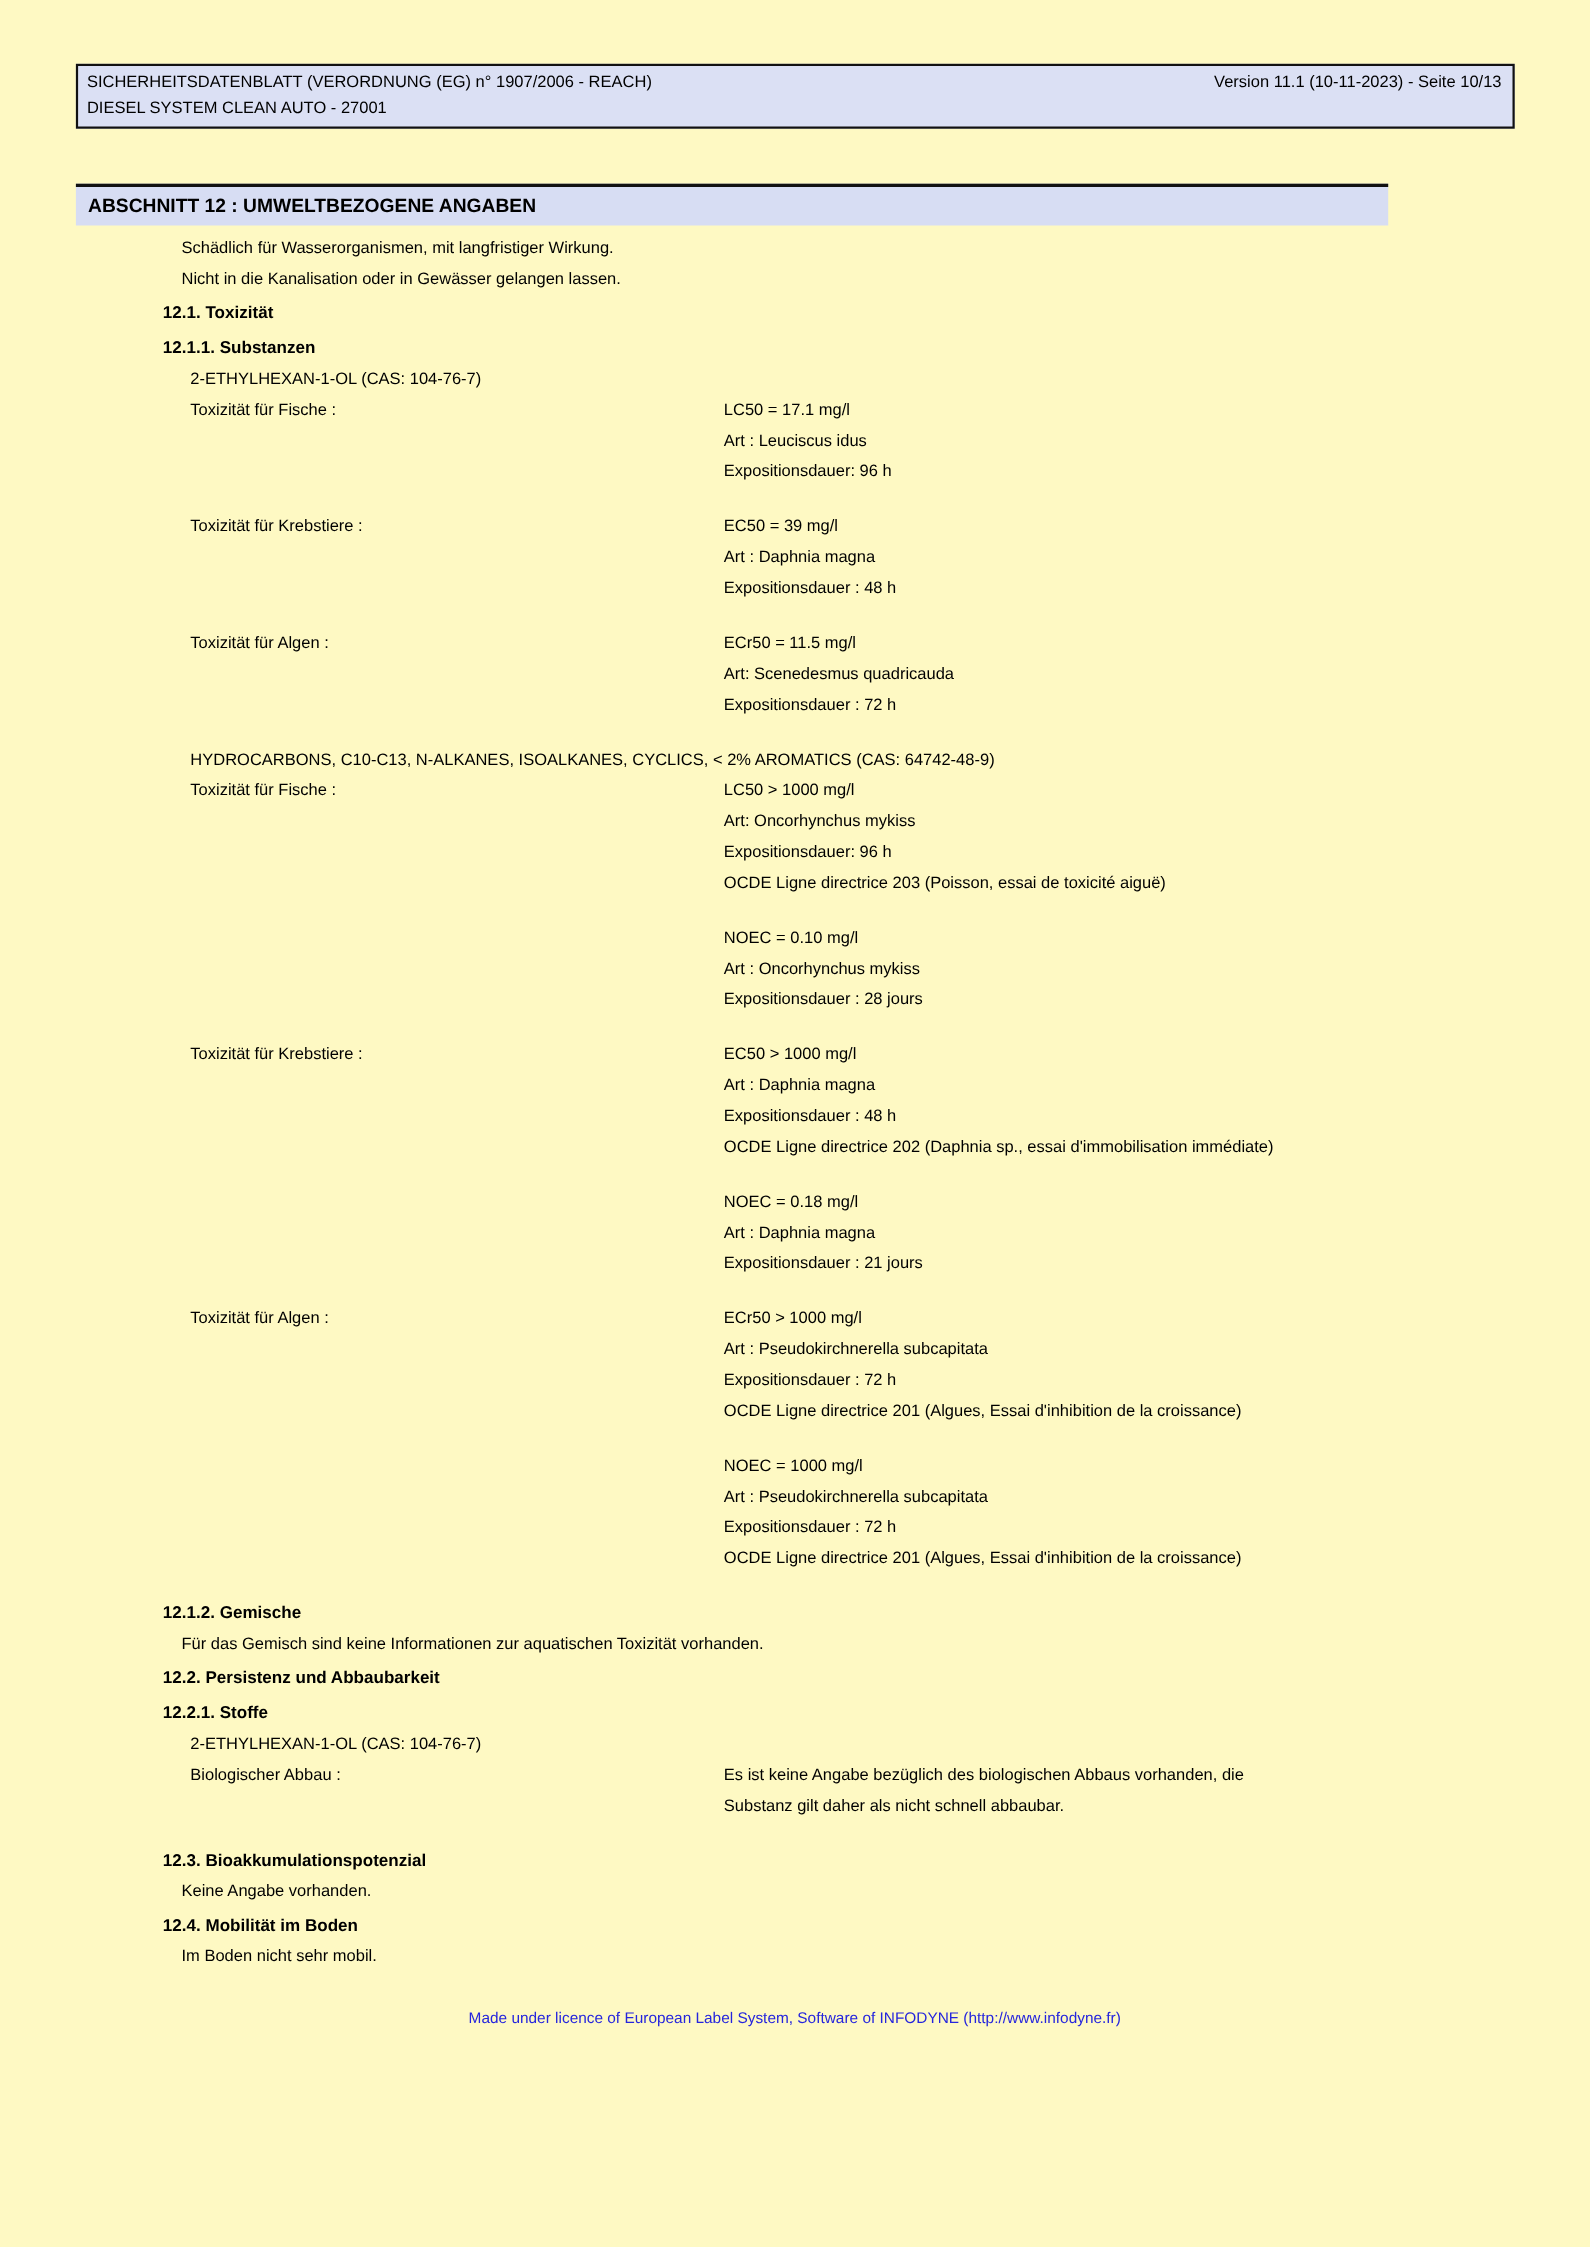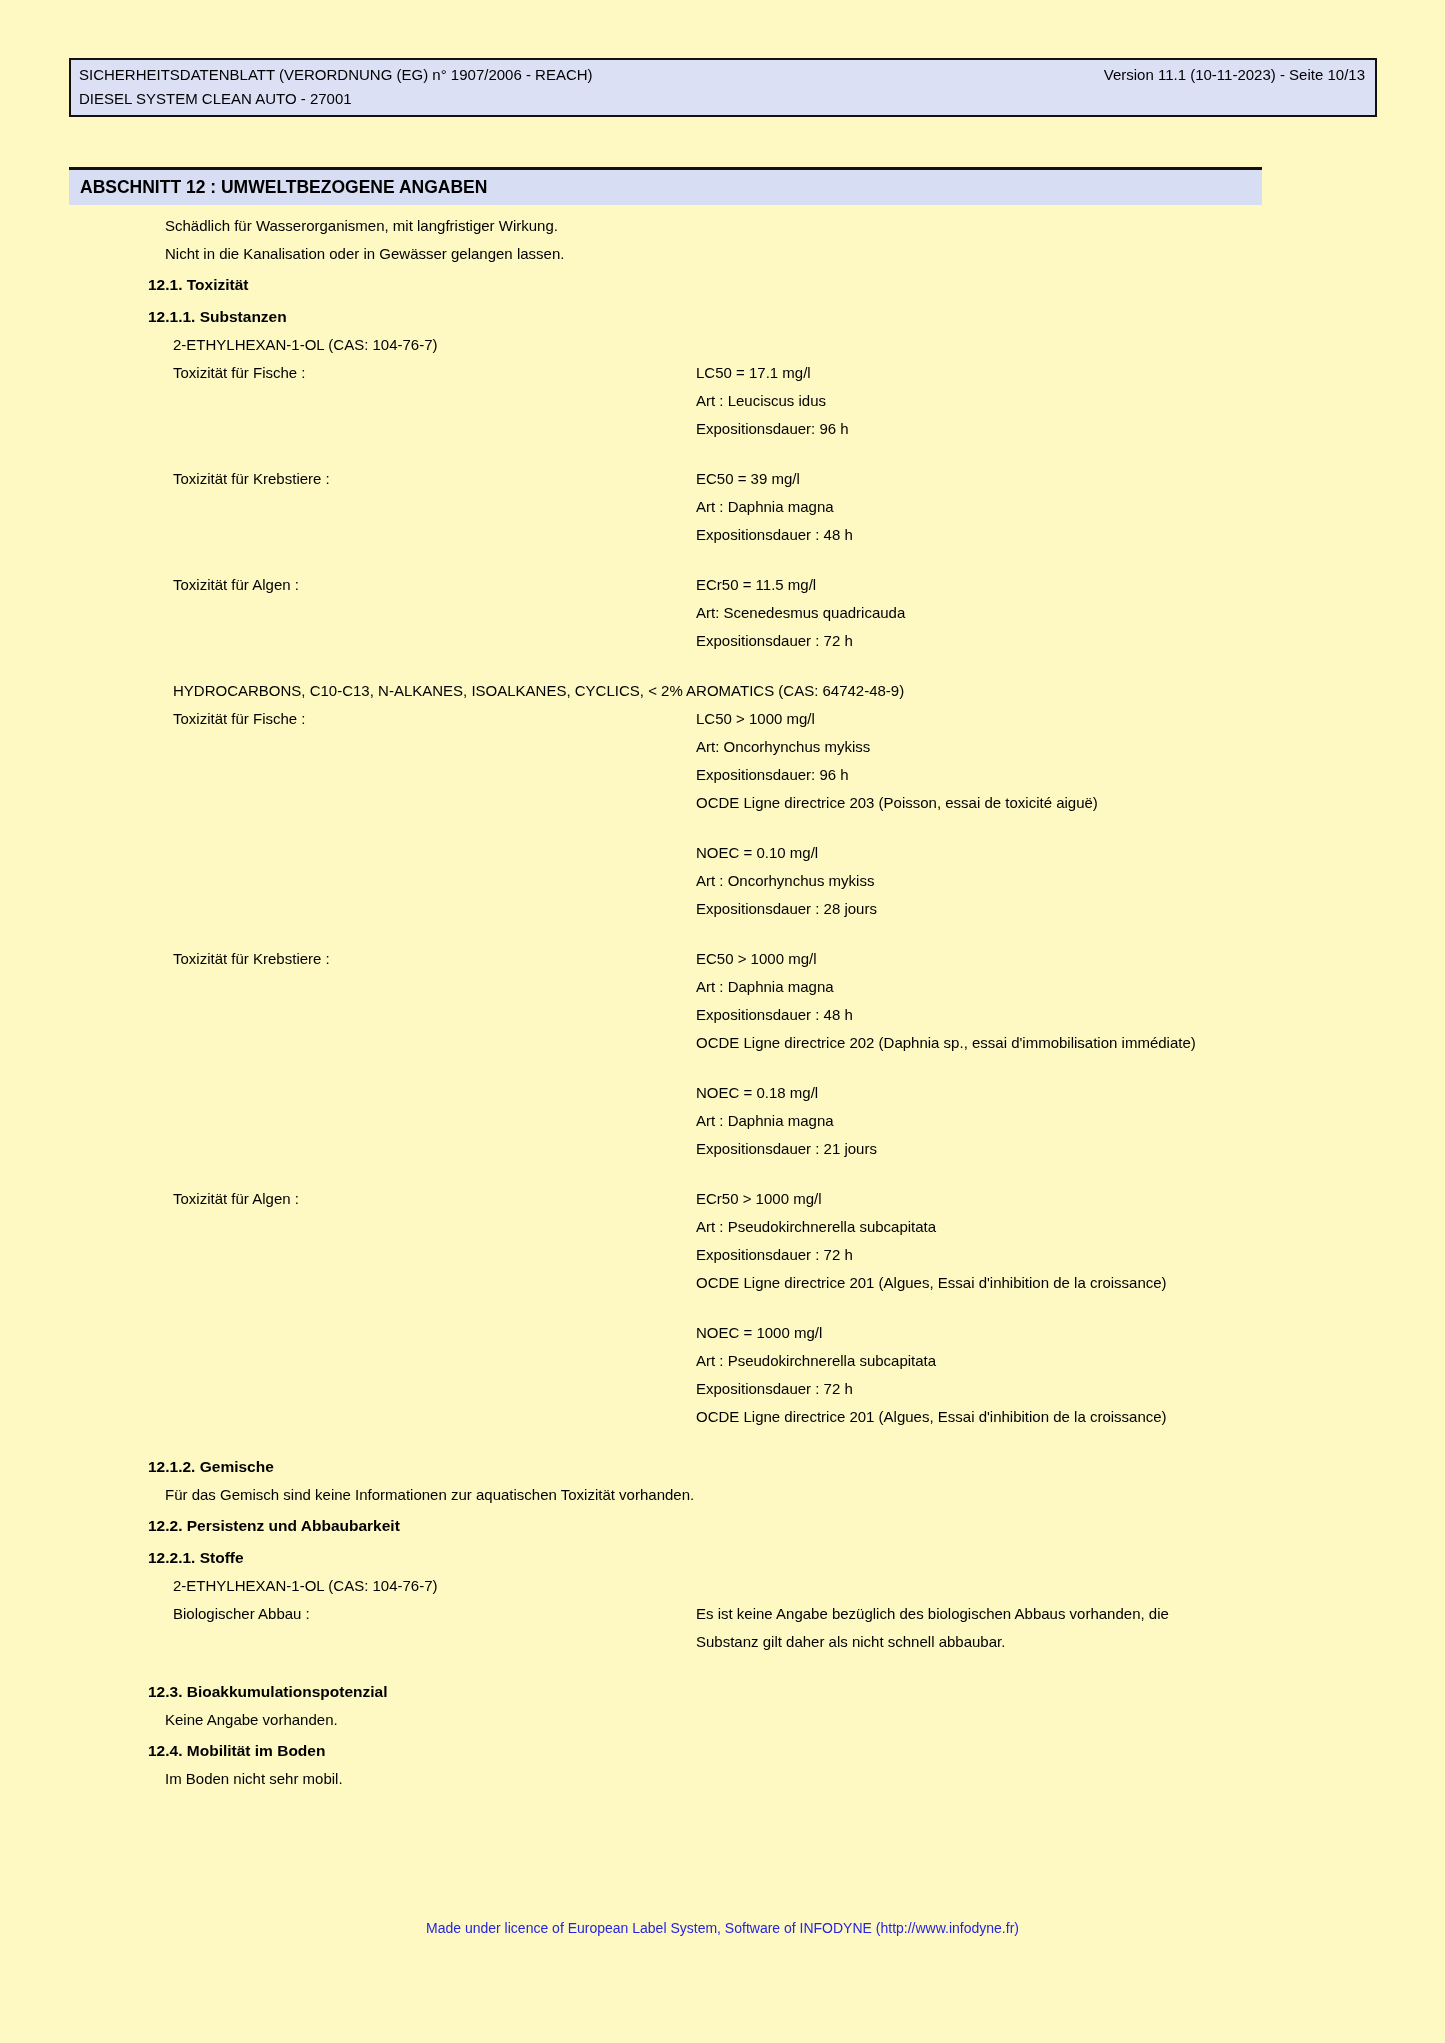--- a/index.html
+++ b/index.html
@@ -33,26 +33,25 @@
   .h-num{margin:3px 0 0 100px;font-weight:bold;font-size:15.5px;}
   .h-num.h-gap{margin-top:10px;}
   .h-num.h-gap9{margin-top:9px;}
   .h-num.h-gap4{margin-top:4px;}
   .sub-name{margin-left:125px;}
   .free-line{margin-left:117px;}
   .tox-group{
     margin-left:125px;margin-bottom:22px;
     display:grid;grid-template-columns:485px 1fr;
     align-items:start;
-    gap:38px;
   }
   .tox-label{grid-column:1;}
   .tox-values{grid-column:2;}
   .footer{
-    position:absolute;top:1914px;left:0;width:100%;
+    position:absolute;top:1820px;left:0;width:100%;
     text-align:center;font-size:14px;line-height:28px;
   }
   .footer-link{color:var(--footer-link);text-decoration:none;cursor:pointer;}
 </style>
 </head>
 <body>
 
 <div class="page">
 
   <div class="header-box">

